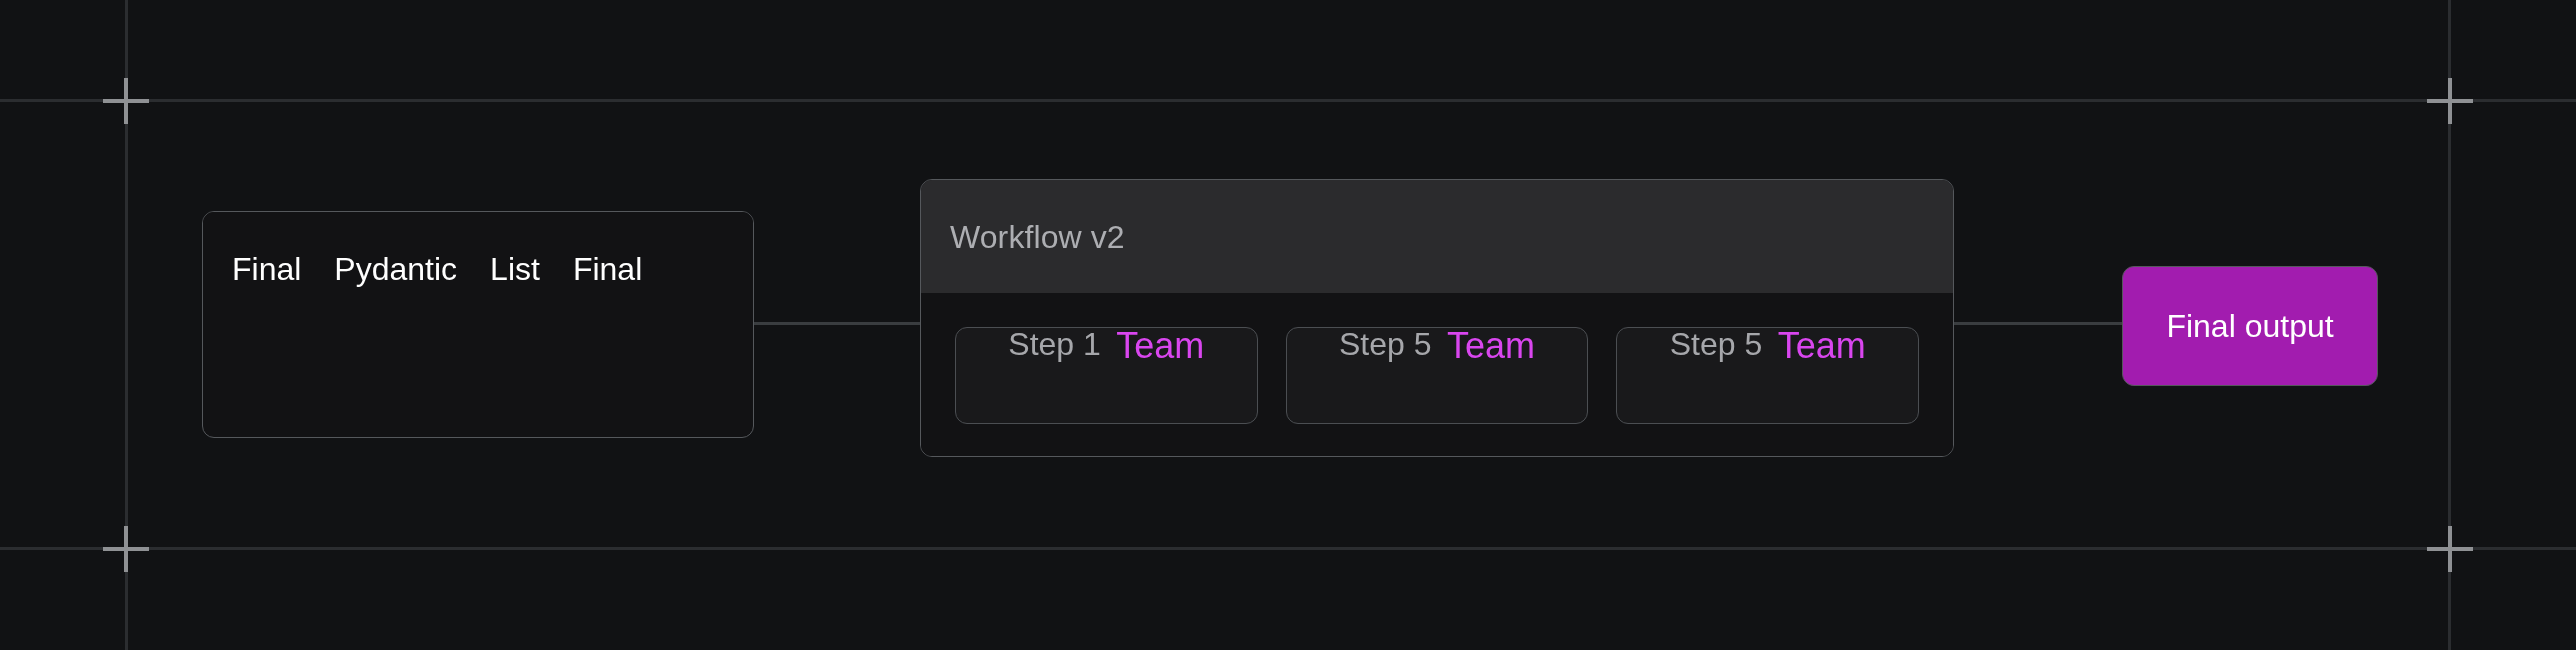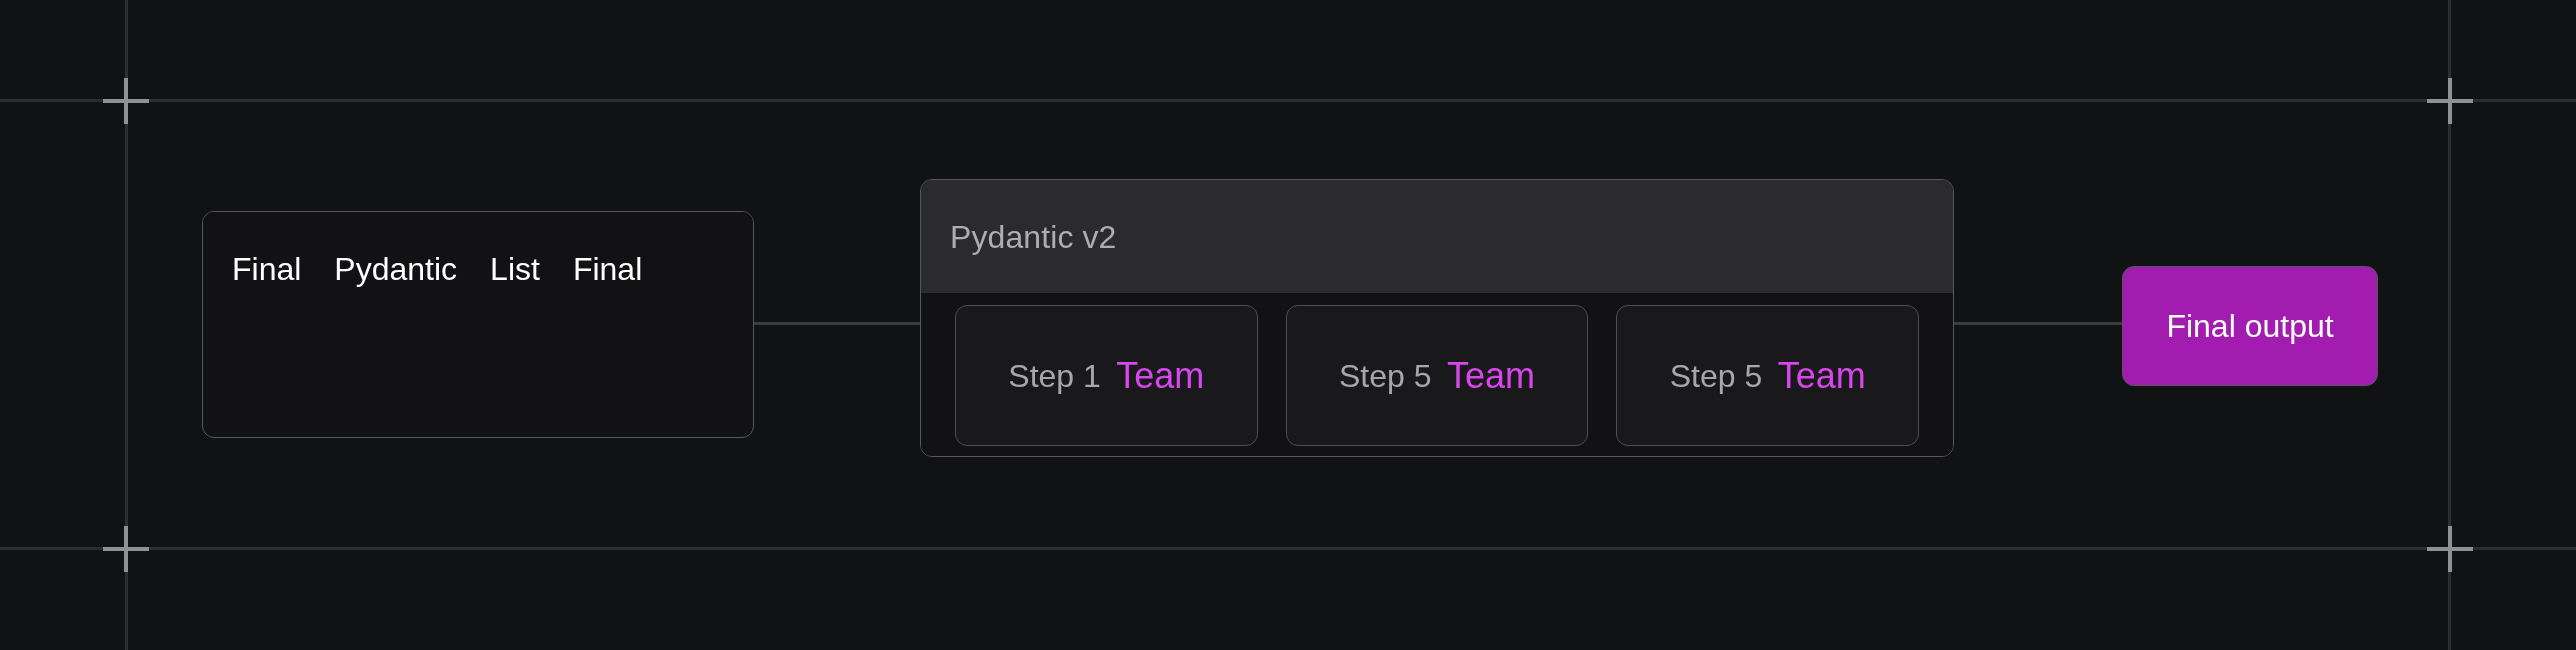--- a/index.html
+++ b/index.html
@@ -129,27 +129,26 @@
   #workflow-group .node-header { height: 113px; }
   #workflow-group .node-body {
     height: 165px;
     padding: 0 34px;
     gap: 28px;
     align-items: center;
   }
 
   .step-box {
     flex: 1 1 0;
-    height: 141px;
+    height: 97px;
     border: 1.3px solid #4b4e52;
     border-radius: 12px;
     background: #19191b;
     box-sizing: border-box;
     display: flex;
-    align-items: center;
     justify-content: center;
     gap: 15.5px;
   }
   .step-label {
     color: #a6a7ab;
     font-size: 32px;
     line-height: 1;
   }
   .step-agent {
     color: #d946ef;
@@ -201,21 +200,21 @@
     <div class="node-body">
       <span class="type-chip">Final</span>
       <span class="type-chip">Pydantic</span>
       <span class="type-chip">List</span>
       <span class="type-chip">Final</span>
     </div>
   </div>
 
   <div class="node" id="workflow-group">
     <div class="node-header">
-      <span class="node-header-title">Pydantic v2</span>
+      <span class="node-header-title">Workflow v2</span>
     </div>
     <div class="node-body">
 
       <div class="step-box">
         <span class="step-label">Step 1</span>
         <span class="step-agent">Team</span>
       </div>
 
       <div class="step-box">
         <span class="step-label">Step 5</span>

